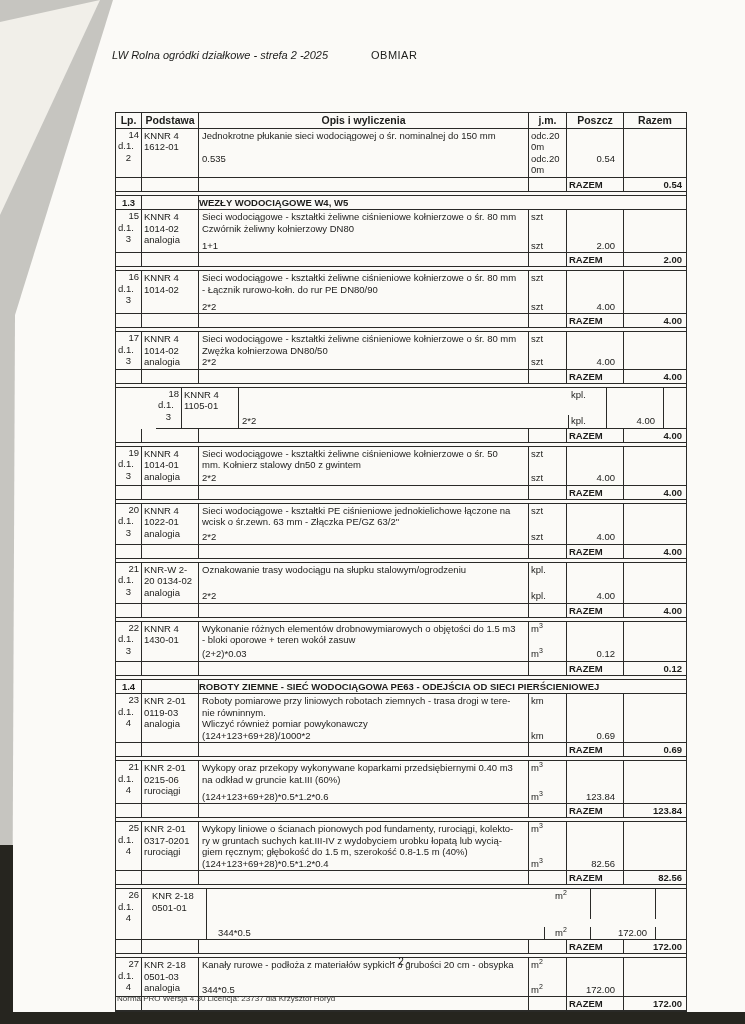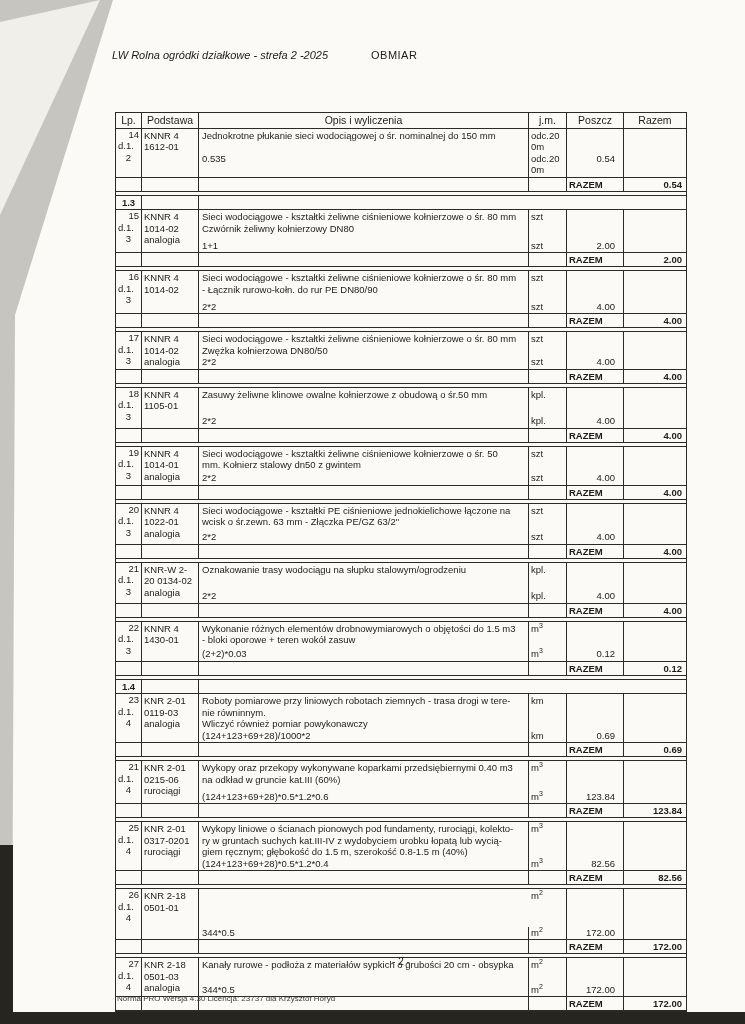--- a/index.html
+++ b/index.html
@@ -12,21 +12,21 @@
   .dark-bottom{position:absolute;left:0;right:0;top:1012px;bottom:0;background:#26251f;}
   .dark-left{position:absolute;left:0;width:13px;top:845px;bottom:0;background:#26251f;}
   .doc-title{position:absolute;left:112px;top:49px;font-size:11px;color:#1c1c1a;font-style:italic;}
   .doc-type{position:absolute;left:371px;top:49px;font-size:11px;letter-spacing:.5px;color:#1c1c1a;}
   .page-num{position:absolute;left:115px;width:572px;top:956px;text-align:center;font-size:10px;color:#1c1c1a;}
   .footer-note{position:absolute;left:117px;top:994px;font-size:8px;color:#3a3a38;}
 
   .tbl{position:absolute;left:115px;top:112px;width:570px;border:1.5px solid #2a2a28;
     font-size:9.5px;line-height:11.5px;color:#1c1c1a;background:#fbfaf7;}
   .grid6{display:grid;grid-template-columns:26px 57px 330px 38px 57px 62px;}
-  .hdr{font-weight:normal;font-size:10.5px;border-bottom:1.5px solid #2a2a28;}
+  .hdr{font-weight:bold;font-size:10.5px;border-bottom:1.5px solid #2a2a28;}
   .hdr>div{border-right:1px solid #2a2a28;text-align:center;padding:2px 0 1px;}
   .hdr>div:last-child{border-right:none;}
   .hdr .h-opis{text-align:center;}
 
   .item{grid-template-rows:1fr auto;border-bottom:1px solid #2a2a28;}
   .item .c{border-right:1px solid #2a2a28;}
   .item .c.last{border-right:none;}
   .c-lp{grid-row:1/3;grid-column:1;}
   .c-pod{grid-row:1/3;grid-column:2;padding:1px 1px 0 2px;white-space:pre-line;}
   .c-desc{grid-row:1;grid-column:3;padding:1px 2px 0 3px;white-space:pre-line;}
@@ -97,20 +97,21 @@
             <div></div>
             <div></div>
             <div></div>
             <div class="razem-label">RAZEM</div>
             <div class="razem-value">0.54</div>
           </div>
           <div class="spacer"></div>
           <div class="section">
             <div class="sec-num">1.3</div>
             <div class="sec-blank"></div>
+            <div class="sec-title">WEZŁY WODOCIĄGOWE W4, W5</div>
           </div>
           <div class="grid6 item" style="min-height: 42px;">
             <div class="c c-lp">
               <div class="lp-num">15</div>
               <div class="lp-d">d.1.</div>
               <div class="lp-s">3</div>
             </div>
             <div class="c c-pod">KNNR 4
 1014-02
 analogia</div>
@@ -181,29 +182,28 @@
           </div>
           <div class="grid6 razem-row">
             <div></div>
             <div></div>
             <div></div>
             <div></div>
             <div class="razem-label">RAZEM</div>
             <div class="razem-value">4.00</div>
           </div>
           <div class="spacer"></div>
-          <div class="grid6 item" style="min-height: 40px;">
+          <div class="grid6 item" style="min-height: 40px; margin-left: 40px;">
             <div class="c c-lp">
               <div class="lp-num">18</div>
               <div class="lp-d">d.1.</div>
               <div class="lp-s">3</div>
             </div>
             <div class="c c-pod">KNNR 4
 1105-01</div>
-            <div class="c c-desc">Zasuwy żeliwne klinowe owalne kołnierzowe z obudową o śr.50 mm</div>
             <div class="c c-jm1">kpl.</div>
             <div class="c c-p1"></div>
             <div class="c last c-r1"></div>
             <div class="c c-calc">2*2</div>
             <div class="c c-jm2">kpl.</div>
             <div class="c c-p2">4.00</div>
             <div class="c last c-r2"></div>
           </div>
           <div class="grid6 razem-row">
             <div></div>
@@ -320,20 +320,21 @@
             <div></div>
             <div></div>
             <div></div>
             <div class="razem-label">RAZEM</div>
             <div class="razem-value">0.12</div>
           </div>
           <div class="spacer"></div>
           <div class="section">
             <div class="sec-num">1.4</div>
             <div class="sec-blank"></div>
+            <div class="sec-title">ROBOTY ZIEMNE - SIEĆ WODOCIĄGOWA PE63 - ODEJŚCIA OD SIECI PIERŚCIENIOWEJ</div>
           </div>
           <div class="grid6 item" style="min-height: 44px;">
             <div class="c c-lp">
               <div class="lp-num">23</div>
               <div class="lp-d">d.1.</div>
               <div class="lp-s">4</div>
             </div>
             <div class="c c-pod">KNR 2-01
 0119-03
 analogia</div>
@@ -407,21 +408,21 @@
           </div>
           <div class="grid6 razem-row">
             <div></div>
             <div></div>
             <div></div>
             <div></div>
             <div class="razem-label">RAZEM</div>
             <div class="razem-value">82.56</div>
           </div>
           <div class="spacer"></div>
-          <div class="grid6 item" style="min-height: 50px;">
+          <div class="grid6 item" style="min-height: 50px; gap: 8px;">
             <div class="c c-lp">
               <div class="lp-num">26</div>
               <div class="lp-d">d.1.</div>
               <div class="lp-s">4</div>
             </div>
             <div class="c c-pod">KNR 2-18
 0501-01</div>
             <div class="c c-jm1">m<sup>2</sup></div>
             <div class="c c-p1"></div>
             <div class="c last c-r1"></div>

